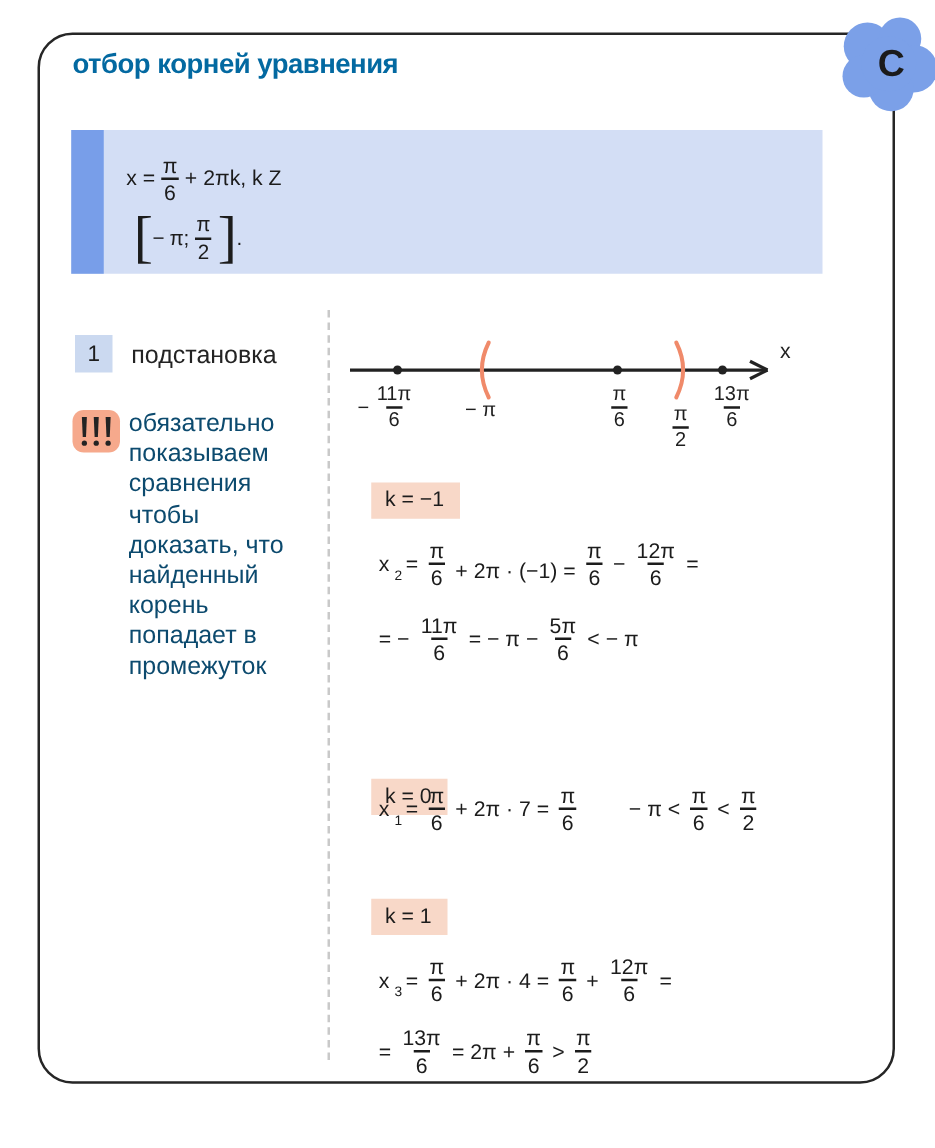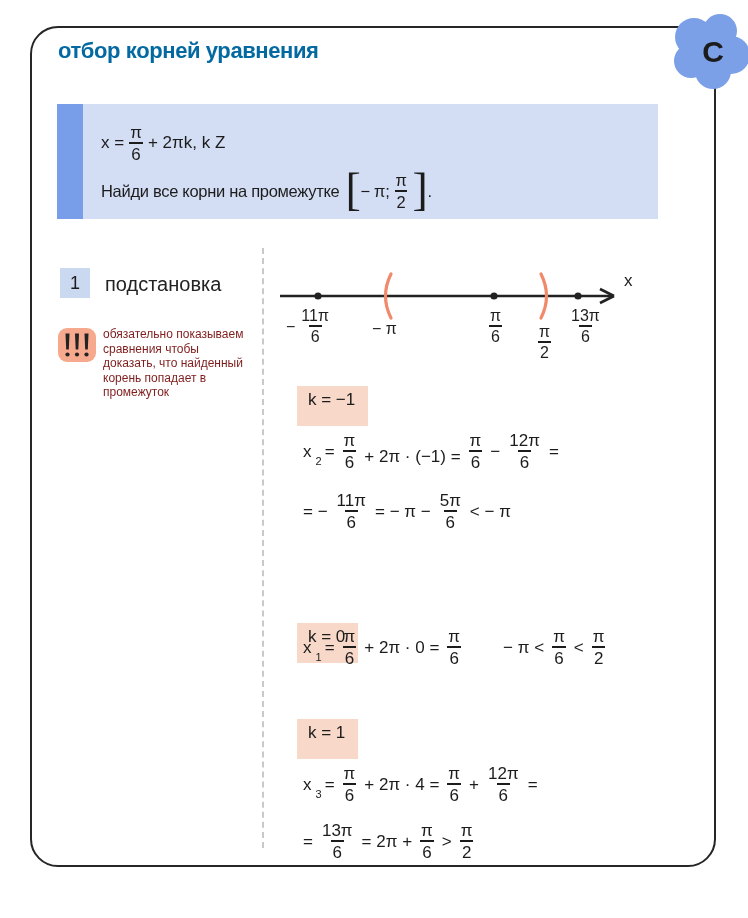--- a/index.html
+++ b/index.html
@@ -156,41 +156,41 @@
     left: 57px;
     top: 326px;
     width: 40px;
     height: 38px;
   }
   #note-text {
     position: absolute;
     left: 103px;
     top: 327px;
     width: 145px;
-    font-size: 12px;
+    font-size: 20px;
     line-height: 1.21;
-    color: #7f1d1d;
+    color: #0c4a6e;
   }
 
   
   #numline {
     position: absolute;
     left: 262px;
     top: 258px;
     width: 420px;
     height: 120px;
   }
 
   
   .k-badge {
     position: absolute;
     background: #f8d8c8;
     font-size: 17px;
     color: #1c1c1c;
-    padding: 4px 13px 16px 11px;
+    padding: 4px 13px 5px 11px;
     box-sizing: border-box;
     white-space: nowrap;
   }
   .math-row {
     position: absolute;
     display: flex;
     align-items: center;
     font-size: 17px;
     color: #1c1c1c;
     white-space: nowrap;
@@ -230,21 +230,20 @@
   <div id="problem-content">
     <div class="prob-line" id="prob-line-1">
       <span>x =</span>
       <span class="frac">
         <span class="num">π</span>
         <span class="den">6</span>
       </span>
       <span>+ 2πk,  k  Z</span>
     </div>
     <div class="prob-line" id="prob-line-2">
-      <span>Найди все корни на промежутке</span>
       <span class="sp"></span>
       <span class="brk">[</span>
       <span>− π;</span>
       <span class="frac">
         <span class="num">π</span>
         <span class="den">2</span>
       </span>
       <span class="brk">]</span>
       <span>.</span>
     </div>
@@ -353,21 +352,21 @@
 
 <div class="k-badge" style="left:297px;top:583px;margin-top:40px;">k = 0</div>
 <div class="math-row" id="c1l0" style="left:300px;top:628px;">
     <span style="padding: 0px 3px;">x</span>
     <span class="sub">1</span>
     <span style="padding: 0px 3px;">=</span>
     <span class="frac">
       <span class="num">π</span>
       <span class="den">6</span>
     </span>
-    <span style="padding: 0px 3px;">+ 2π · 0 =</span>
+    <span style="padding: 0px 3px;">+ 2π · 7 =</span>
     <span class="frac">
       <span class="num">π</span>
       <span class="den">6</span>
     </span>
     <span class="sp-wide"></span>
     <span style="padding: 0px 3px;">− π &lt;</span>
     <span class="frac">
       <span class="num">π</span>
       <span class="den">6</span>
     </span>

